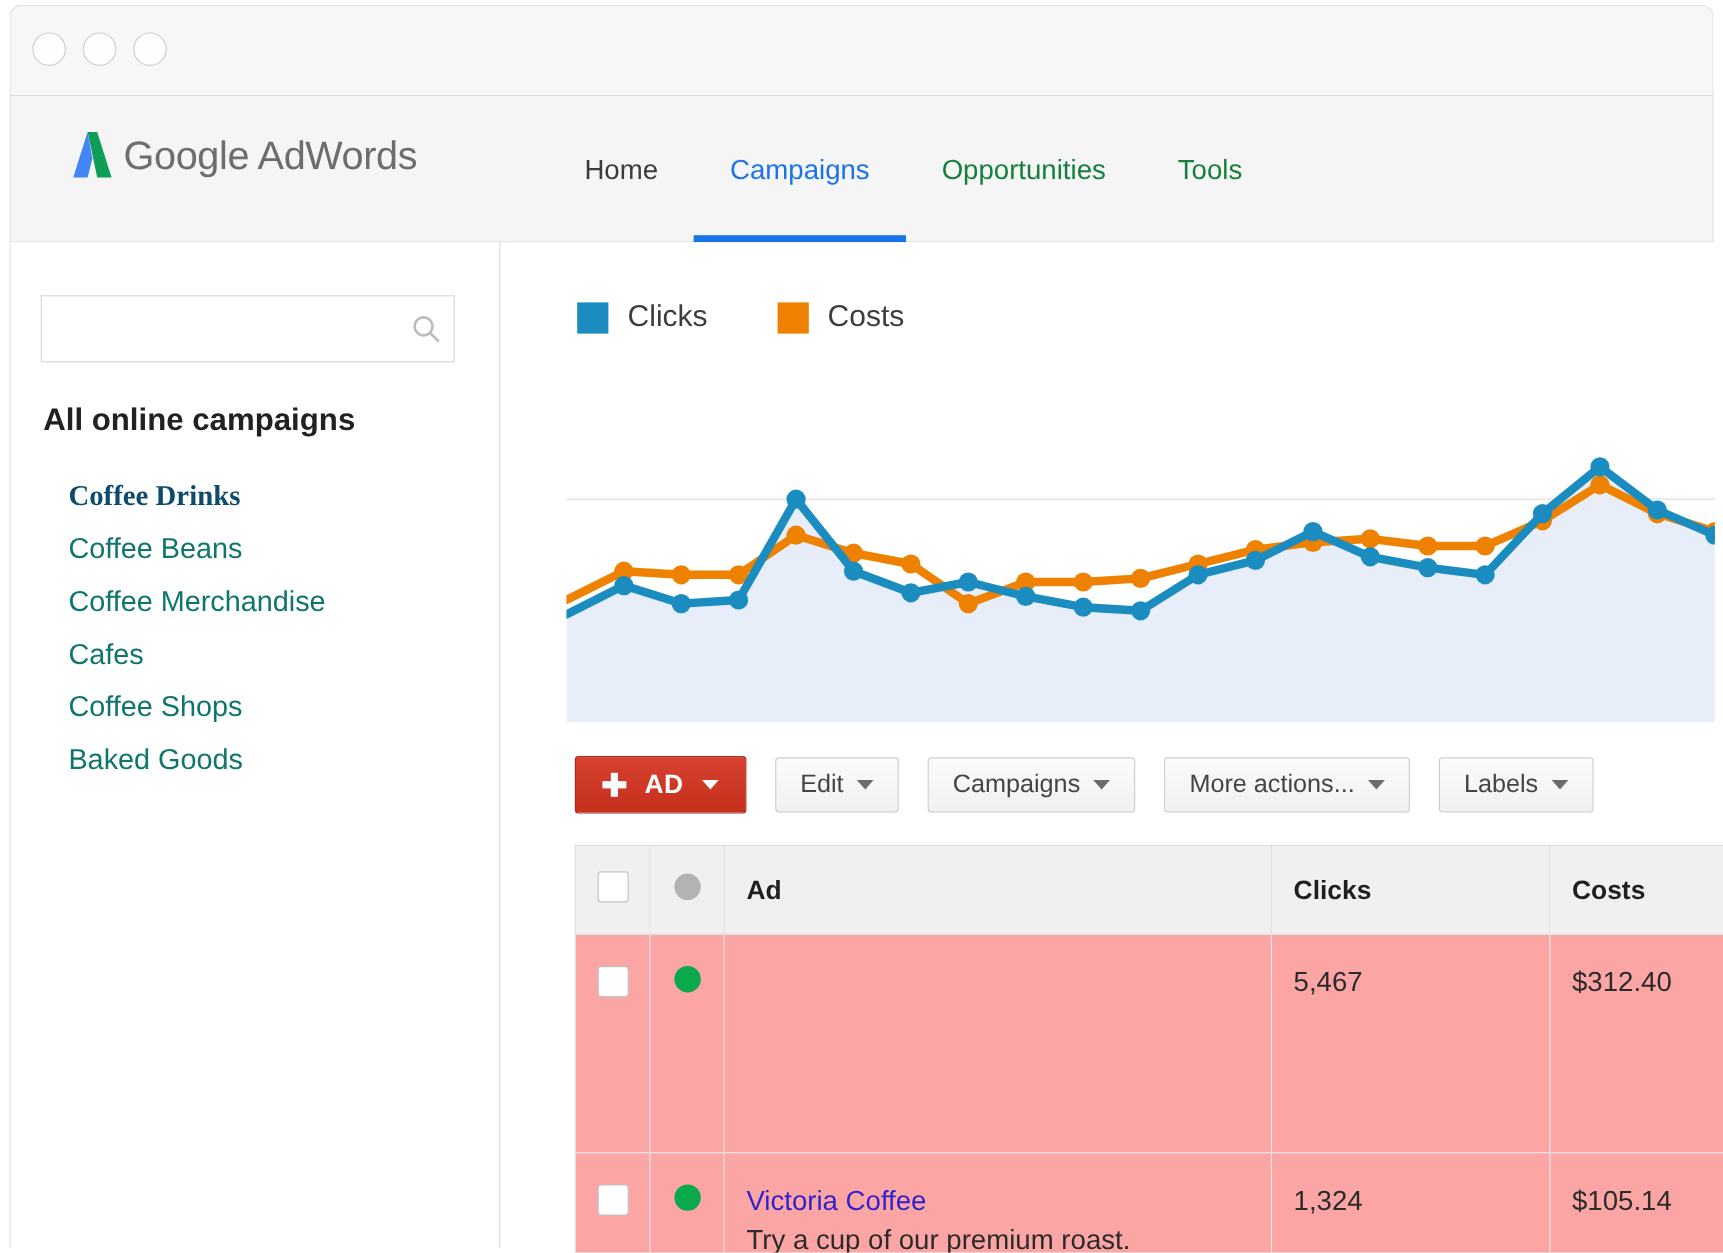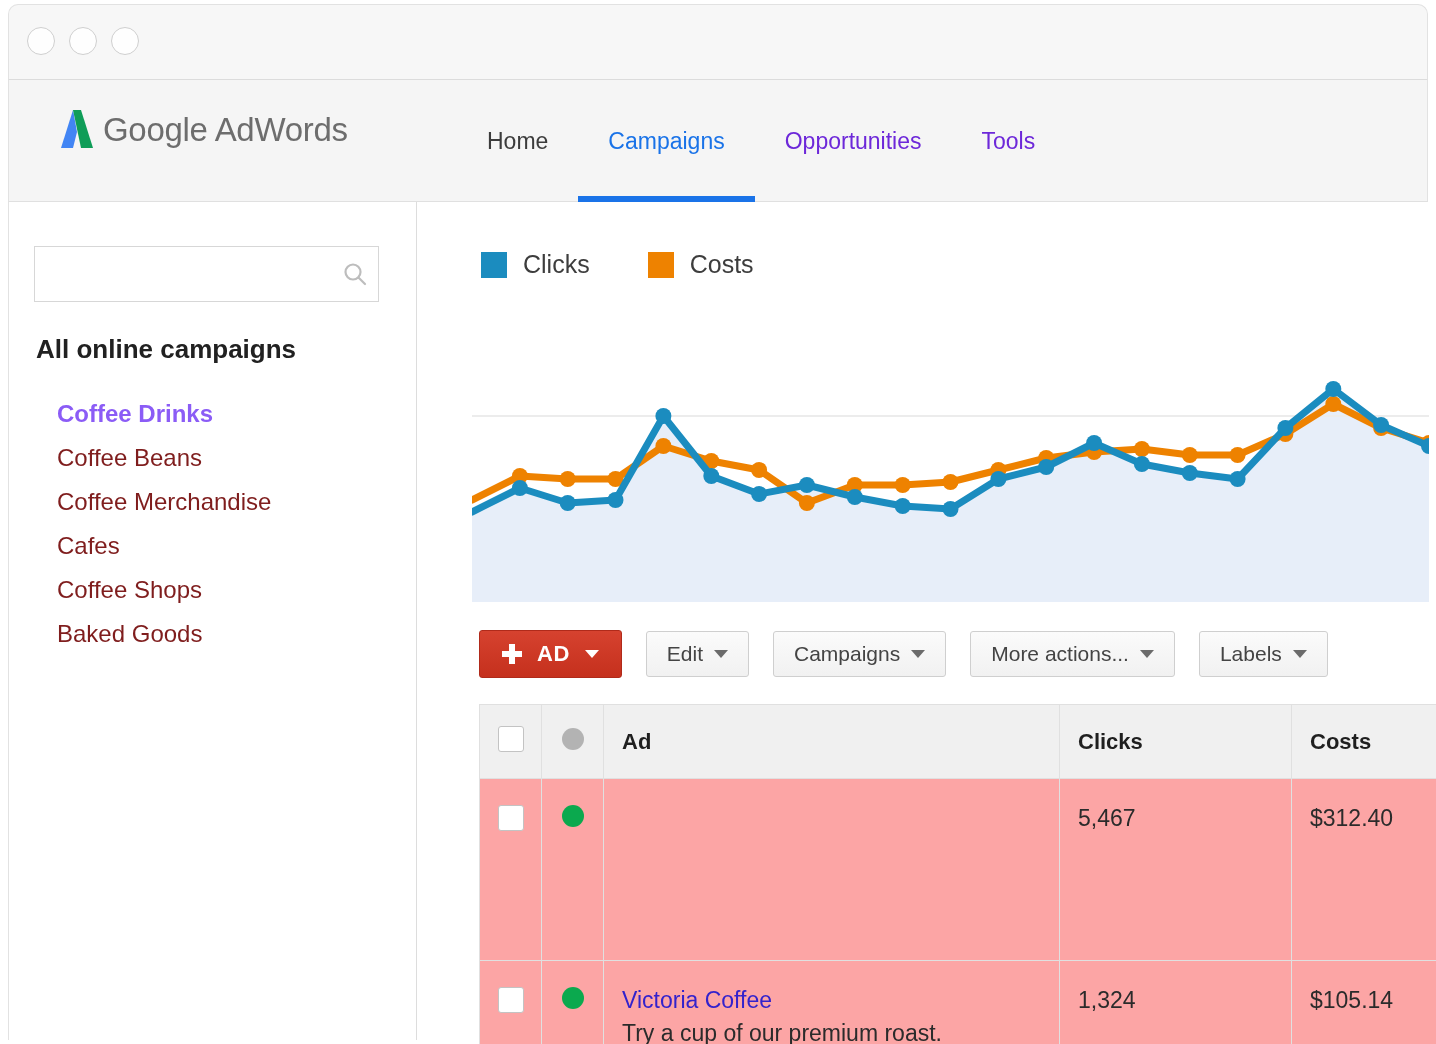--- a/index.html
+++ b/index.html
@@ -74,21 +74,21 @@
     align-items: center;
     gap: 0;
   }
   .nav-item {
     position: relative;
     height: 122px;
     display: flex;
     align-items: center;
     padding: 0 30px;
     font-size: 23px;
-    color: #6d28d9;
+    color: #15803d;
     cursor: pointer;
     white-space: nowrap;
   }
   .nav-item.dark { color: #3c3c3c; }
   .nav-item.active { color: #1a73e8; }
   .nav-item.active::after {
     content: "";
     position: absolute;
     left: 0; right: 0; bottom: 0;
     height: 6px;
@@ -146,28 +146,29 @@
     white-space: nowrap;
   }
   .campaign-list {
     position: absolute;
     left: 48px; top: 190px;
     width: 340px;
     list-style: none;
   }
   .campaign-list li {
     font-size: 24px;
-    color: #7f1d1d;
+    color: #0f766e;
     line-height: 44px;
     cursor: pointer;
     white-space: nowrap;
   }
   .campaign-list li.selected {
-    color: #8b5cf6;
+    color: #0c4a6e;
     font-weight: bold;
+    font-family: Liberation Serif, serif;
   }
 
   
   .main {
     position: absolute;
     left: 422px; top: 0;
     width: 1011px; height: 838px;
     background: #ffffff;
   }
 

